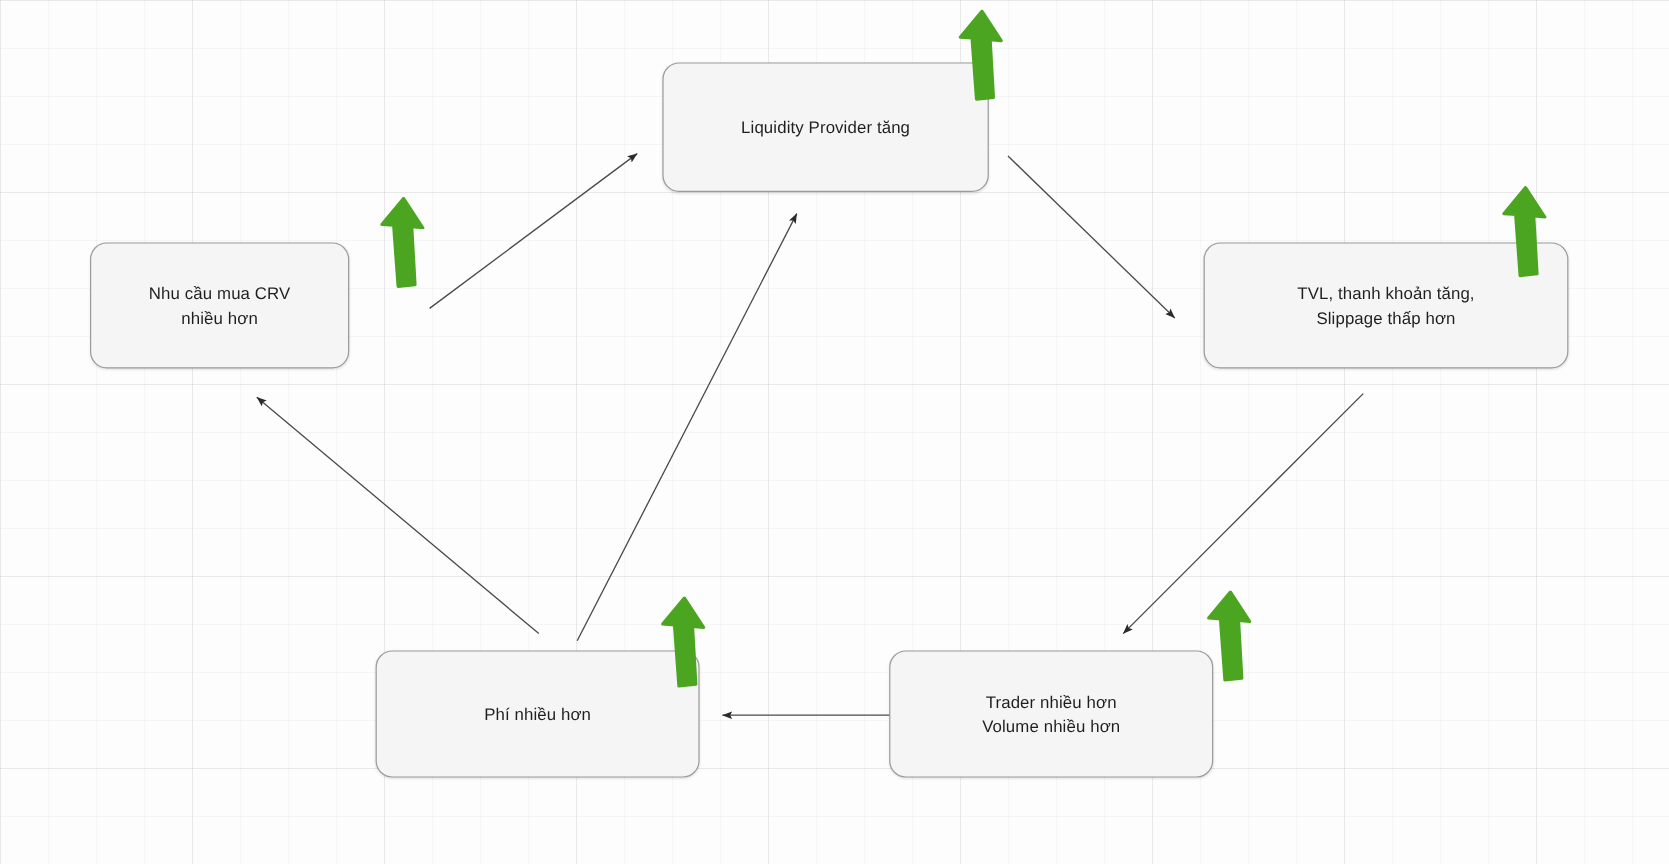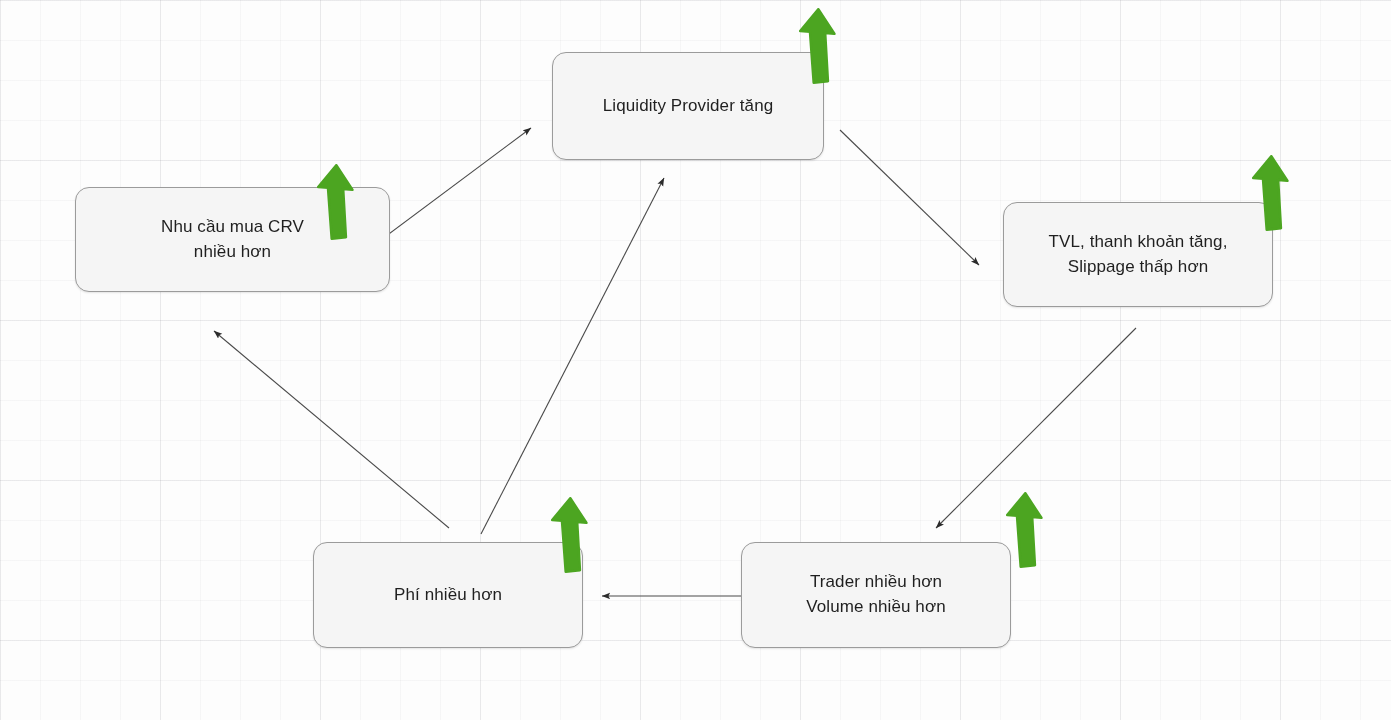--- a/index.html
+++ b/index.html
@@ -37,21 +37,21 @@
     background: #f5f5f5;
     border: 1px solid #9b9b9b;
     border-radius: 14px;
     box-shadow: 0 1px 2px rgba(0,0,0,0.10);
     display: flex;
     align-items: center;
     justify-content: center;
     text-align: center;
   }
   .node .node-label {
-    font-size: 17px;
+    font-size: 14px;
     line-height: 1.45;
     color: #1f1f1f;
     letter-spacing: 0.1px;
     white-space: pre-line;
     padding: 0 10px;
   }
   .growth-arrow {
     position: absolute;
     width: 46px;
     height: 78px;
@@ -80,25 +80,25 @@
         <line x1="754" y1="596" x2="602" y2="596" marker-end="url(#arrowhead)" stroke="#4a4a4a"></line>
         <line x1="449" y1="528" x2="214" y2="331" marker-end="url(#arrowhead)" stroke="#4a4a4a"></line>
         <line x1="481" y1="534" x2="664" y2="178" marker-end="url(#arrowhead)" stroke="#4a4a4a"></line>
       </g>
   </svg>
 
   <div id="node-layer">
       <div class="node" style="left: 552px; top: 52px; width: 272px; height: 108px; background: rgb(245, 245, 245); border-color: rgb(155, 155, 155);">
         <div class="node-label" style="color: rgb(31, 31, 31);">Liquidity Provider tăng</div>
       </div>
-      <div class="node" style="left: 75px; top: 187px; width: 315px; height: 105px; background: rgb(245, 245, 245); border-color: rgb(155, 155, 155);">
+      <div class="node" style="left: 75px; top: 202px; width: 216px; height: 105px; background: rgb(245, 245, 245); border-color: rgb(155, 155, 155);">
         <div class="node-label" style="color: rgb(31, 31, 31);">Nhu cầu mua CRV
 nhiều hơn</div>
       </div>
-      <div class="node" style="left: 1003px; top: 202px; width: 270px; height: 105px; background: rgb(245, 245, 245); border-color: rgb(155, 155, 155);">
+      <div class="node" style="left: 1003px; top: 202px; width: 304px; height: 105px; background: rgb(245, 245, 245); border-color: rgb(155, 155, 155);">
         <div class="node-label" style="color: rgb(31, 31, 31);">TVL, thanh khoản tăng,
 Slippage thấp hơn</div>
       </div>
       <div class="node" style="left: 313px; top: 542px; width: 270px; height: 106px; background: rgb(245, 245, 245); border-color: rgb(155, 155, 155);">
         <div class="node-label" style="color: rgb(31, 31, 31);">Phí nhiều hơn</div>
       </div>
       <div class="node" style="left: 741px; top: 542px; width: 270px; height: 106px; background: rgb(245, 245, 245); border-color: rgb(155, 155, 155);">
         <div class="node-label" style="color: rgb(31, 31, 31);">Trader nhiều hơn
 Volume nhiều hơn</div>
       </div>

